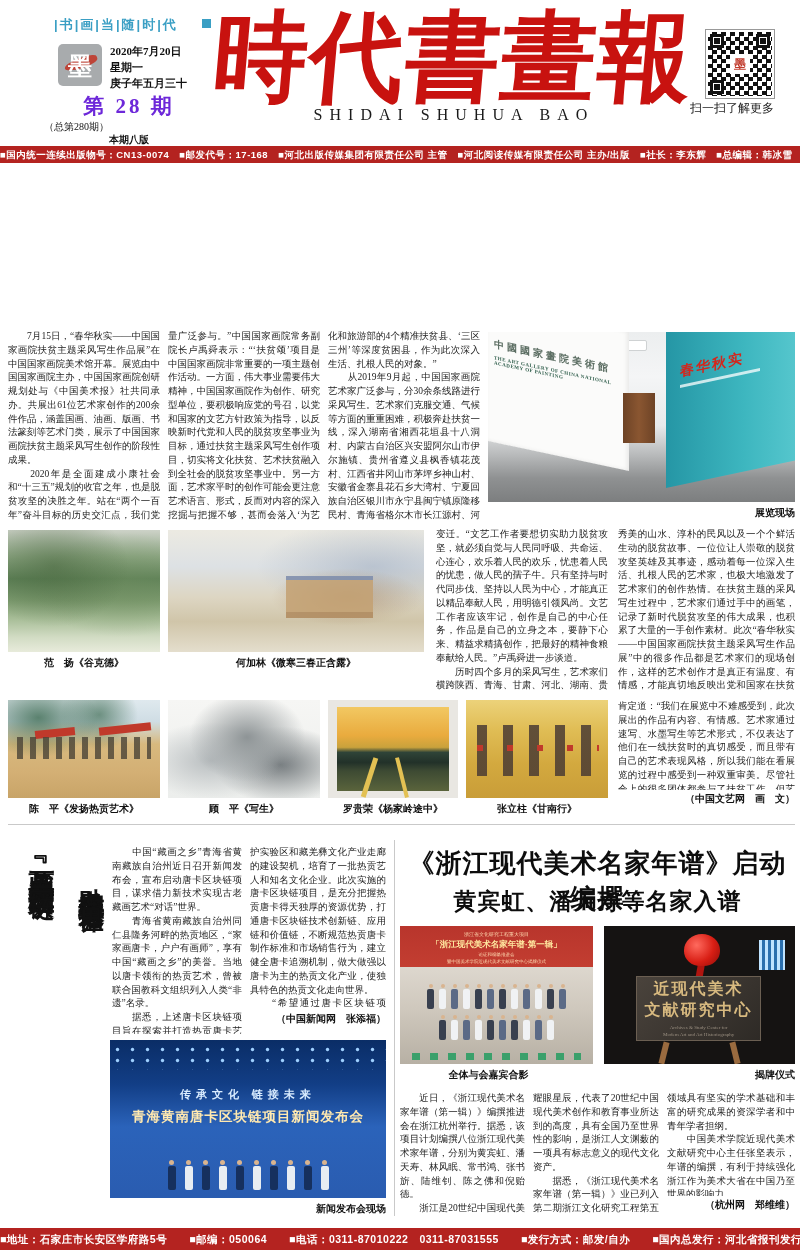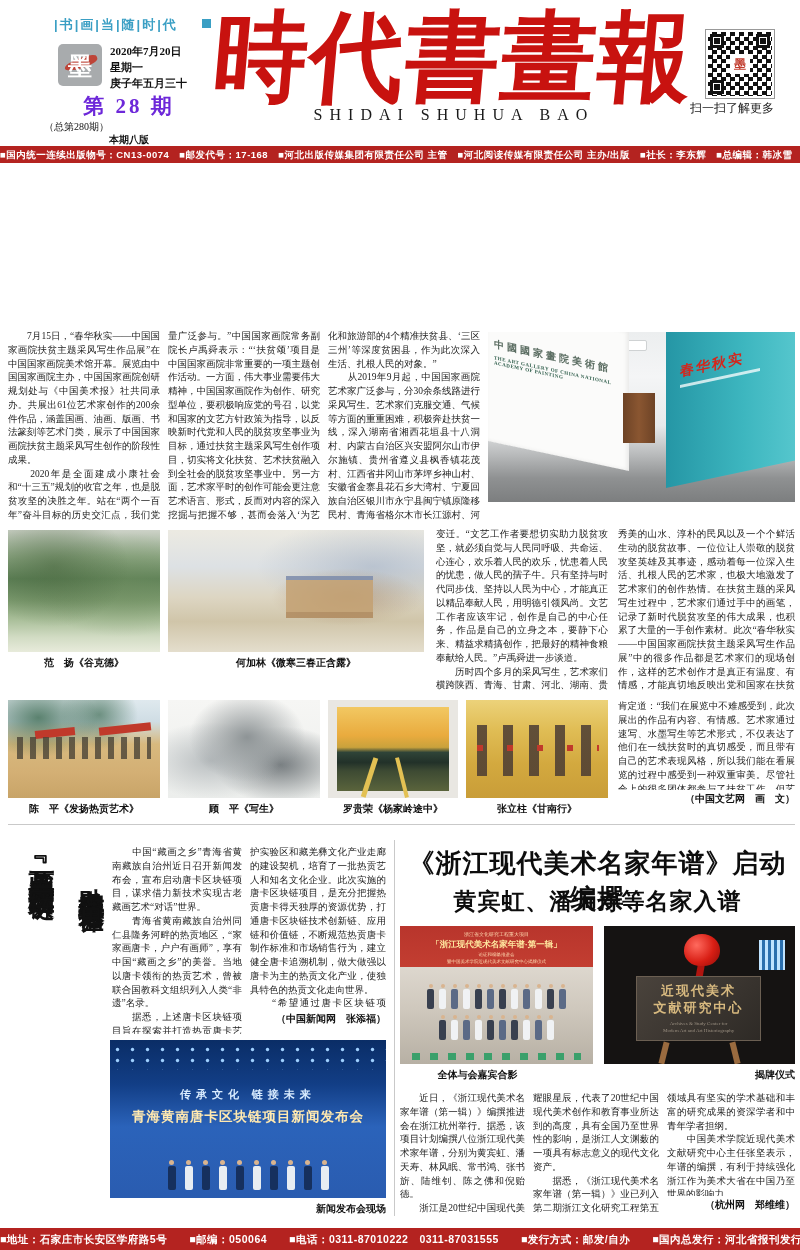--- a/index.html
+++ b/index.html
@@ -154,26 +154,26 @@
       background:repeating-linear-gradient(90deg,#3aa06b 0 8px,transparent 8px 18px);}
   .photo-plaque{left:604px;top:926px;width:191px;height:138px;background:#151312;}
   .ribbon{position:absolute;left:42%;top:6%;width:36px;height:32px;border-radius:50% 50% 46% 46%;
       background:radial-gradient(circle at 35% 35%,#ff6a5e,#d81e14 55%,#8e0d08);}
   .ribbon-tail{position:absolute;left:48%;top:26%;width:7px;height:26px;background:#b01510;transform:rotate(10deg);}
   .stripes{position:absolute;right:5%;top:10%;width:26px;height:30px;
       background:repeating-linear-gradient(90deg,#bfe3ff 0 3px,#2a6fae 3px 6px);}
   .plaque{position:absolute;left:17%;top:36%;width:64%;height:46%;border:1px solid #6b5f52;
       background:linear-gradient(135deg,#4a433c,#2e2a26);display:flex;flex-direction:column;
       align-items:center;justify-content:center;}
-  .plaque-cn{color:#d7b97f;font-size:13px;font-weight:bold;letter-spacing:2px;text-align:center;
+  .plaque-cn{color:#d7b97f;font-size:16px;font-weight:bold;letter-spacing:2px;text-align:center;
       line-height:1.3;white-space:pre-line;}
   .plaque-en{color:#9a8f80;font-size:5px;text-align:center;line-height:1.4;white-space:pre-line;margin-top:3px;}
   .easel-leg{position:absolute;bottom:0;width:6px;height:22px;background:#9a6b3f;}
   .leg-l{left:30%;transform:rotate(14deg);} .leg-r{right:30%;transform:rotate(-14deg);}
-  .cap-group{left:381px;top:1068px;width:193px;}
+  .cap-group{left:392px;top:1068px;width:193px;}
   .cap-plaque{left:604px;top:1068px;width:191px;}
   .cR1{left:400px;top:1092px;width:125px;height:124px;}
   .cR2{left:533px;top:1092px;width:126px;height:124px;}
   .cR3{left:667px;top:1092px;width:128px;height:104px;}
   .byline-right{left:667px;top:1198px;width:128px;}
 
   
   .footer{left:0;top:1228px;width:800px;height:22px;background:#b42320;color:#fff;
       font-size:10.5px;font-weight:bold;line-height:22px;text-align:center;letter-spacing:.5px;
       font-family:"Liberation Sans","DejaVu Sans",sans-serif;white-space:nowrap;}
@@ -239,20 +239,21 @@
     <div class="g-leftwall">
       <div class="g-cn">中國國家畫院美術館</div>
       <div class="g-en">THE ART GALLERY OF CHINA NATIONAL ACADEMY OF PAINTING</div>
     </div>
     <div class="g-door"></div>
     <div class="g-rightwall">
       <div class="g-title">春华秋实</div>
       <div class="g-sub"></div>
     </div>
   </div>
+  <div class="abs caption cap-right" style="left:488px;top:506px;width:307px;">展览现场</div>
 
   <div class="abs photo p1"></div>
   <div class="abs photo p2">
       <div class="house"></div>
     </div>
   <div class="abs caption cap-mid" style="left:8px;width:152px;">范　扬《谷克德》</div>
   <div class="abs caption cap-mid" style="left:168px;width:256px;">何加林《微寒三春正含露》</div>
 
   <div class="abs photo p3">
     <div class="tent1"></div>

